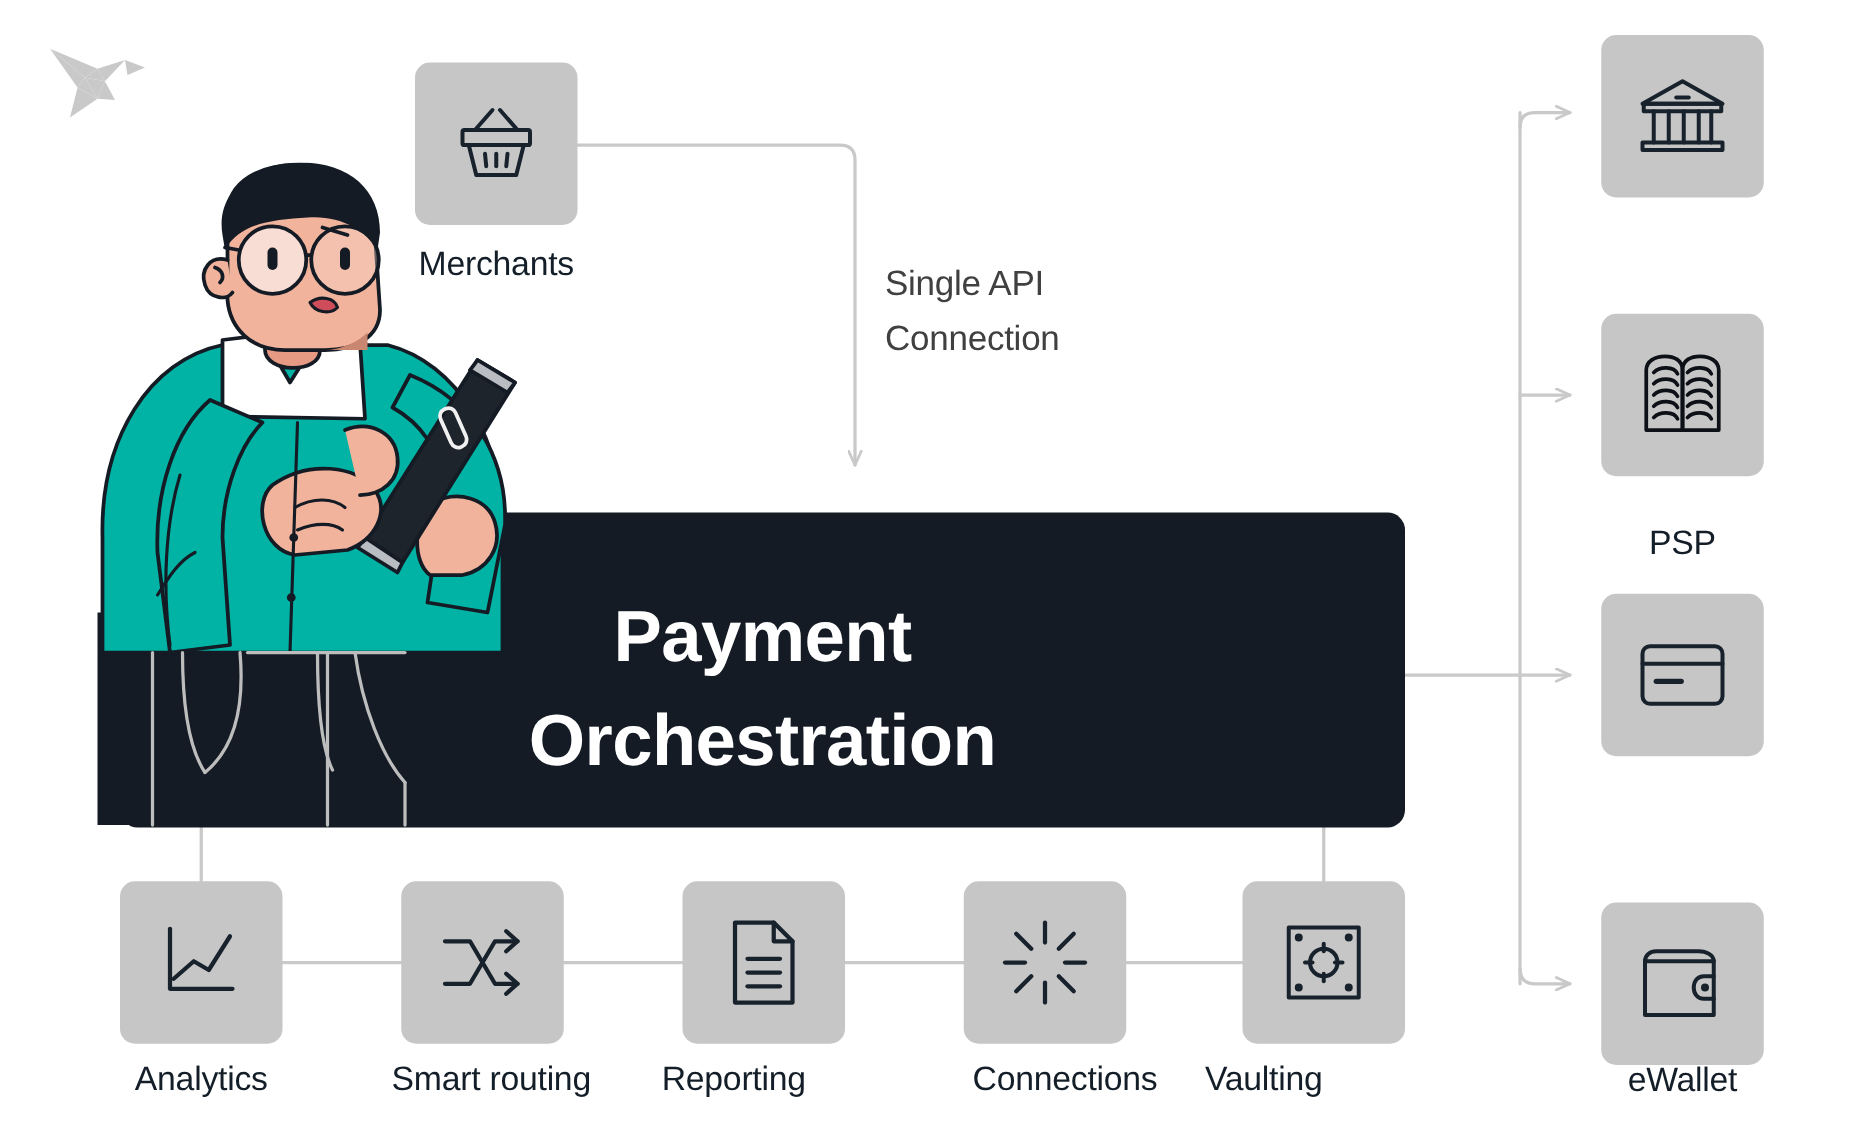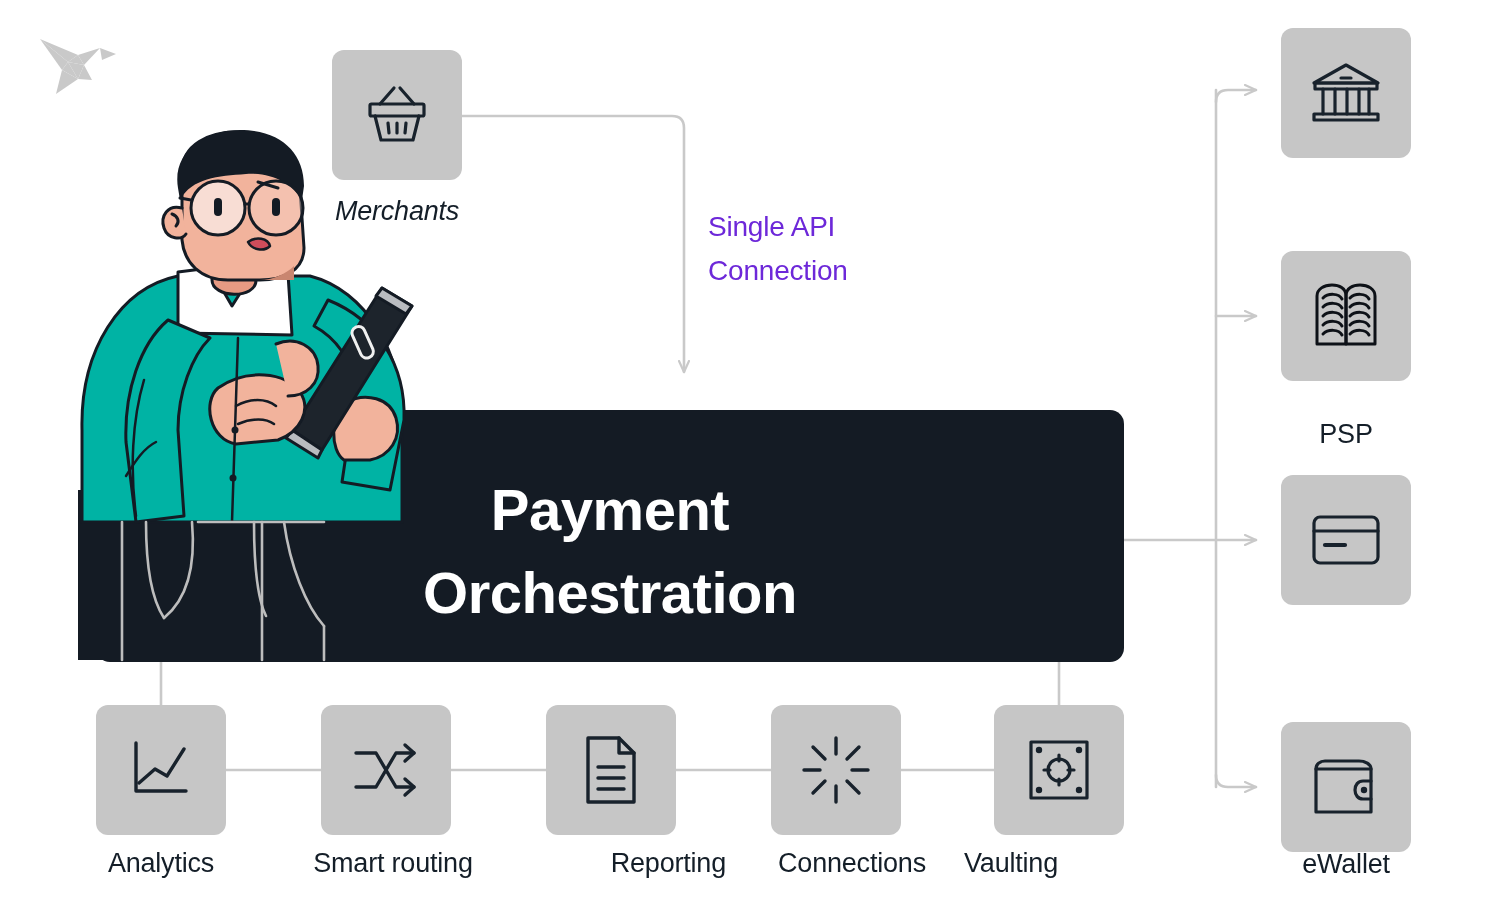--- a/index.html
+++ b/index.html
@@ -60,21 +60,21 @@
     font-size:58px;
     line-height:1.42;
     letter-spacing:-0.5px;
     text-align:center;
   }
 
   
   .annot{
     left:708px;top:205px;
     font-size:28px;line-height:1.58;
-    color:#6d28d9;
+    color:#404040;
     letter-spacing:-0.2px;
     z-index:7;
   }
 
   
   .person{left:60px;top:130px;width:400px;height:545px;z-index:5;}
 </style>
 </head>
 <body>
 
@@ -216,21 +216,21 @@
         <path d="M20,26 L34,10"></path>
         <path d="M54,26 L40,10"></path>
         <rect x="10" y="26" width="54" height="12" rx="1.5"></rect>
         <path d="M15,38 L21,62 L53,62 L59,38"></path>
         <path d="M28,45 L29,55"></path>
         <path d="M37,45 L37,55"></path>
         <path d="M46,45 L45,55"></path>
       </svg>
     </span>
   </div>
-  <div class="tile-label" style="left:282px;top:196px;width:230px;font-style:italic;">Merchants</div>
+  <div class="tile-label" style="left:282px;top:196px;width:230px;">Merchants</div>
 
   <div class="tile" style="left:96px;top:705px;">
     <span>
       <svg width="70" height="70" viewBox="0 0 70 70" fill="none" stroke="#18222c" stroke-width="3.4" stroke-linecap="round" stroke-linejoin="round">
         <path d="M10,8 L10,56 L60,56"></path>
         <path d="M13,48 L29,34 L41,41 L58,14"></path>
       </svg>
     </span>
   </div>
   <div class="tile-label" style="left:46px;top:848px;width:230px;">Analytics</div>
@@ -251,21 +251,21 @@
     <span>
       <svg width="60" height="72" viewBox="0 0 60 72" fill="none" stroke="#18222c" stroke-width="3.4" stroke-linecap="round" stroke-linejoin="round">
         <path d="M7,4 L38,4 L53,19 L53,68 L7,68 Z"></path>
         <path d="M38,4 L38,19 L53,19"></path>
         <path d="M17,33 L43,33"></path>
         <path d="M17,44 L43,44"></path>
         <path d="M17,55 L43,55"></path>
       </svg>
     </span>
   </div>
-  <div class="tile-label" style="left:496px;top:848px;width:230px;text-align:right;">Reporting</div>
+  <div class="tile-label" style="left:472px;top:848px;width:230px;">Reporting</div>
 
   <div class="tile" style="left:771px;top:705px;">
     <span>
       <svg width="72" height="72" viewBox="0 0 72 72" fill="none" stroke="#18222c" stroke-width="3.4" stroke-linecap="round">
         <path d="M36,4 L36,20"></path>
         <path d="M36,52 L36,68"></path>
         <path d="M4,36 L20,36"></path>
         <path d="M52,36 L68,36"></path>
         <path d="M13,13 L25,25"></path>
         <path d="M47,47 L59,59"></path>

